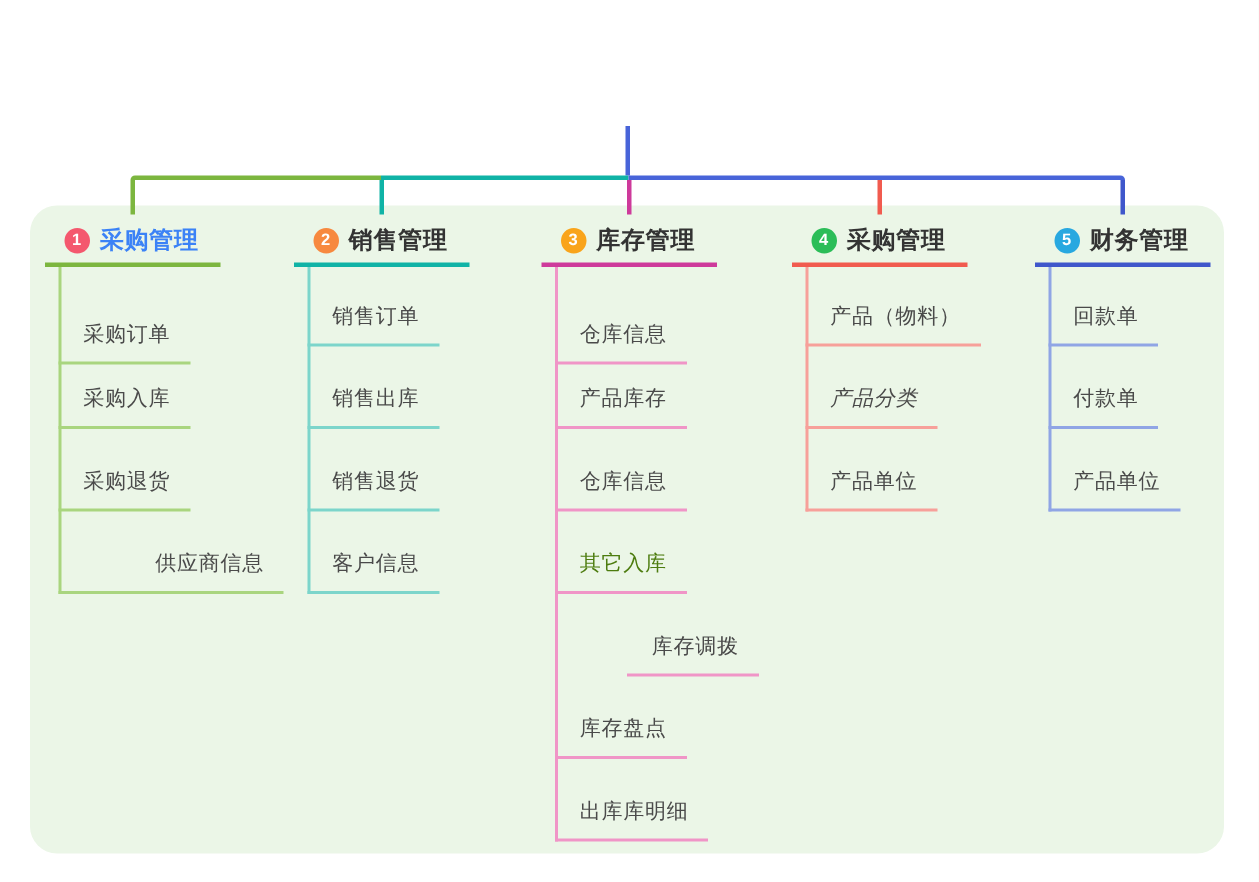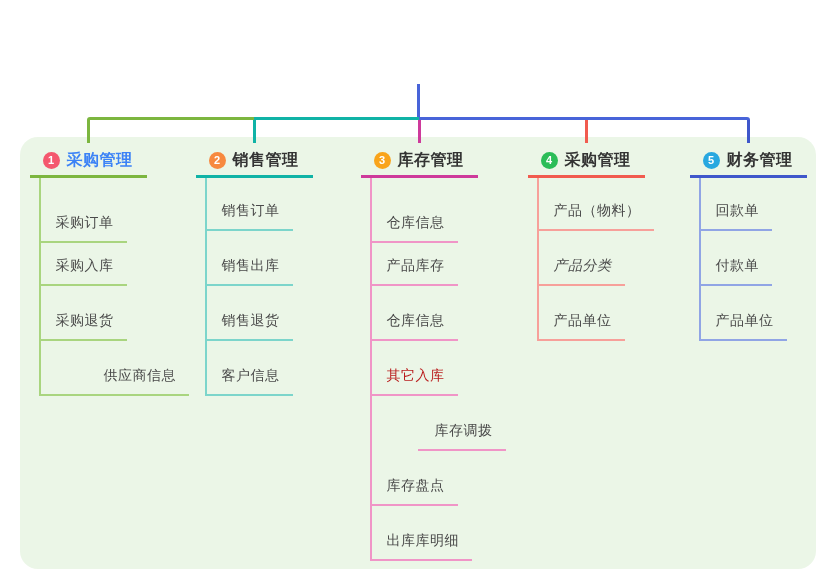--- a/index.html
+++ b/index.html
@@ -101,21 +101,21 @@
       <div class="child-node" style="left: 369.5px; top: 207px; border-bottom: 2px solid rgb(240, 149, 199);">
         <span class="child-label" style="color: rgb(74, 74, 74);">仓库信息</span>
       </div>
       <div class="child-node" style="left: 369.5px; top: 250px; border-bottom: 2px solid rgb(240, 149, 199);">
         <span class="child-label" style="color: rgb(74, 74, 74);">产品库存</span>
       </div>
       <div class="child-node" style="left: 369.5px; top: 305px; border-bottom: 2px solid rgb(240, 149, 199);">
         <span class="child-label" style="color: rgb(74, 74, 74);">仓库信息</span>
       </div>
       <div class="child-node" style="left: 369.5px; top: 360px; border-bottom: 2px solid rgb(240, 149, 199);">
-        <span class="child-label" style="color: #b91c1c;">其它入库</span>
+        <span class="child-label" style="color: #4d7c0f;">其它入库</span>
       </div>
       <div class="child-node" style="left: 369.5px; top: 415px; border-bottom: 2px solid rgb(240, 149, 199); margin-left: 48px;">
         <span class="child-label" style="color: rgb(74, 74, 74);">库存调拨</span>
       </div>
       <div class="child-node" style="left: 369.5px; top: 470px; border-bottom: 2px solid rgb(240, 149, 199);">
         <span class="child-label" style="color: rgb(74, 74, 74);">库存盘点</span>
       </div>
       <div class="child-node" style="left: 369.5px; top: 525px; border-bottom: 2px solid rgb(240, 149, 199);">
         <span class="child-label" style="color: rgb(74, 74, 74);">出库库明细</span>
       </div>

